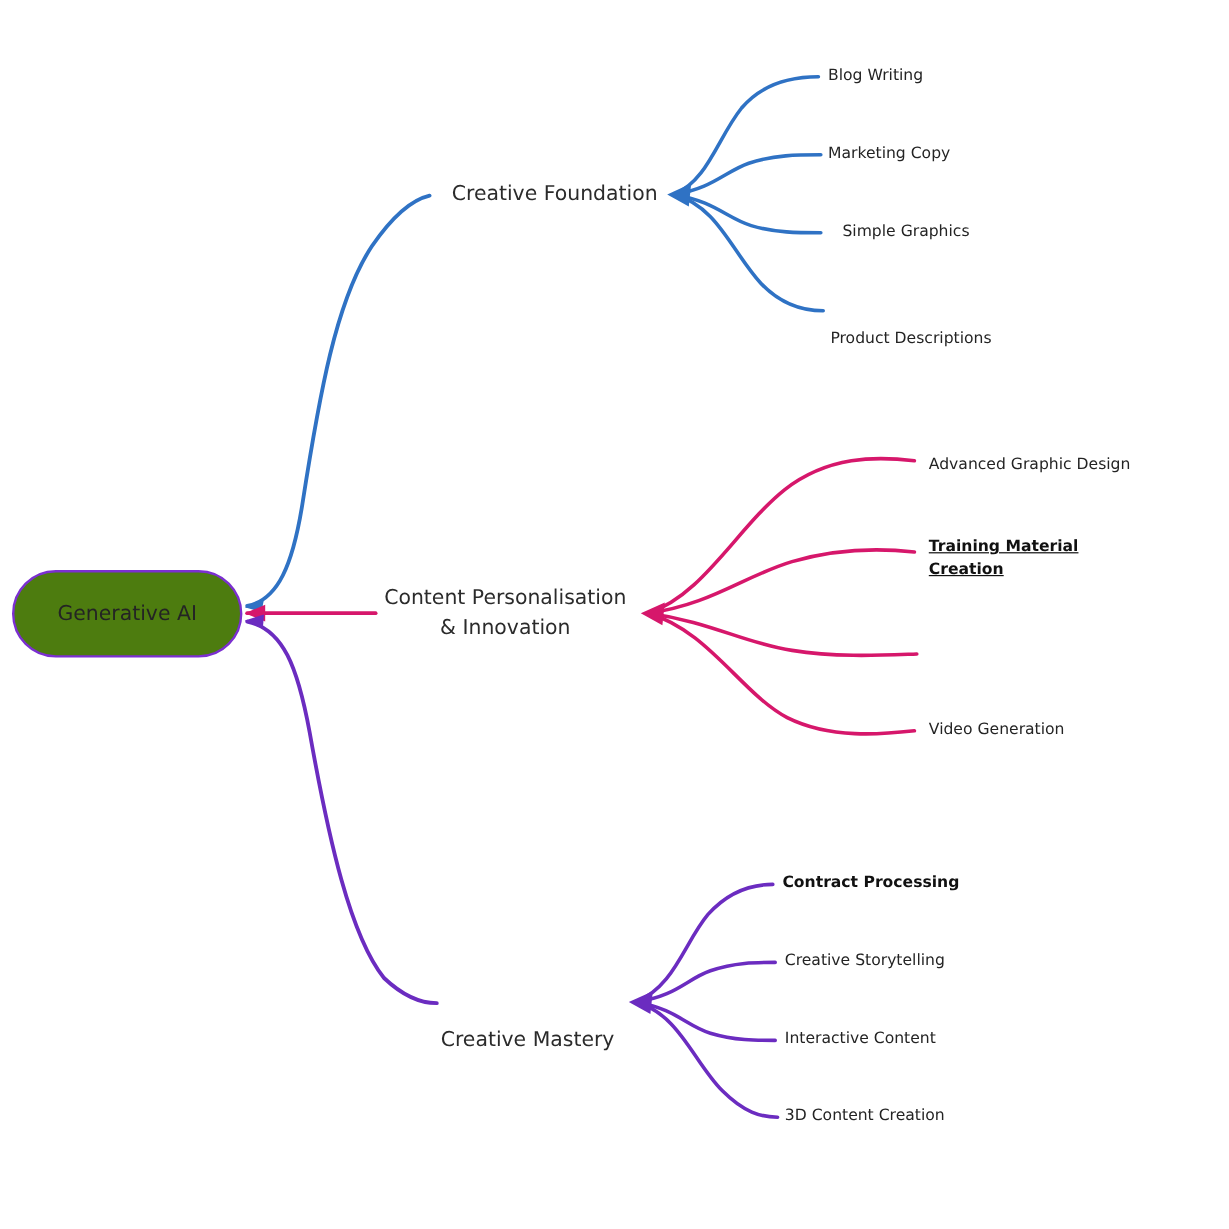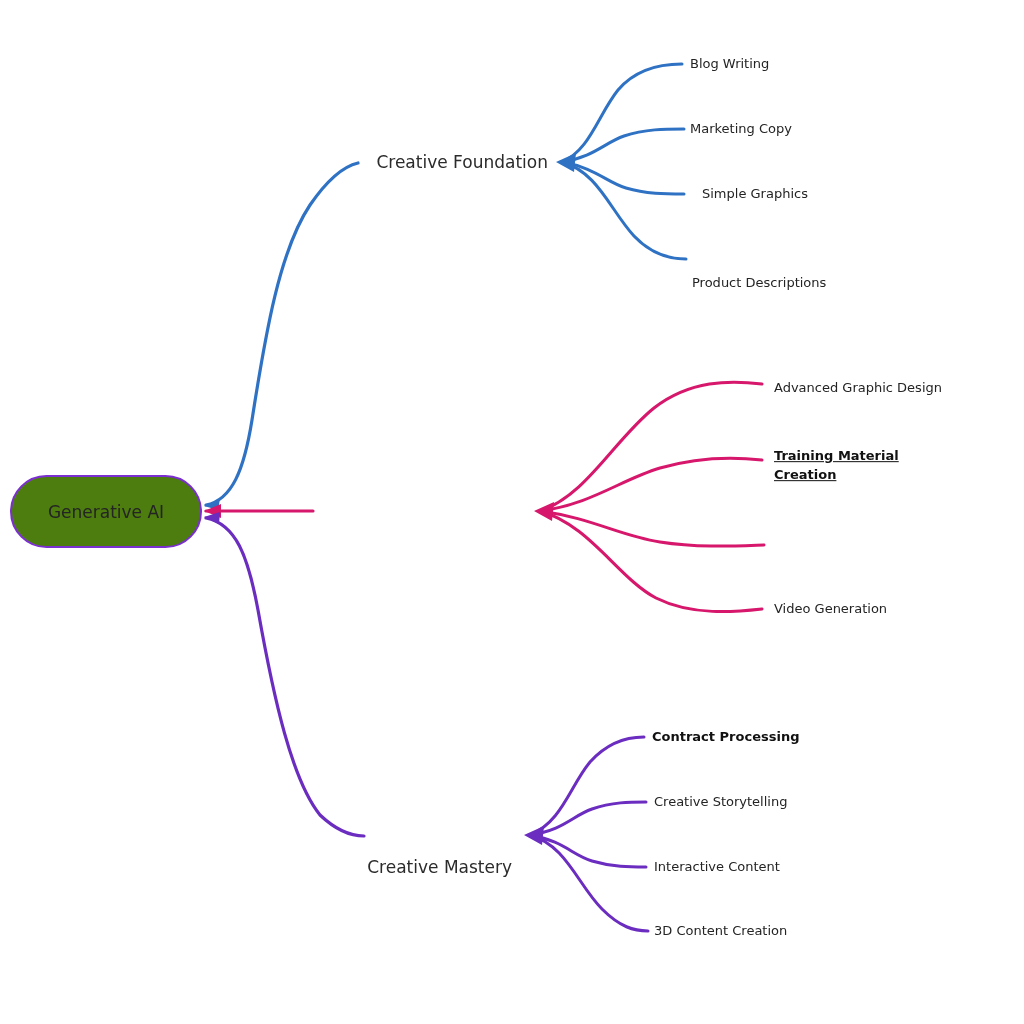--- a/index.html
+++ b/index.html
@@ -113,20 +113,24 @@
     <path class="mm-edge" d="M 530 835 C 566 845 578 885 602 909 C 620 927 634 931 648 931" stroke="#6b2cc0" stroke-width="3.0"></path>
     <path d="M 524 835 L 544 826 L 542 845 Z" fill="#6b2cc0"></path>
   </svg>
 
   <div id="root-node">
     <span class="root-text">Generative AI</span>
   </div>
 
   <div class="node-label branch right-anchored" style="left:548px; top:162px;">Creative Foundation</div>
 
+  <div class="node-label branch right-anchored-multi" style="left:522px; top:511px;">
+    <div>Content Personalisation</div>
+    <div>&amp; Innovation</div>
+  </div>
 
   <div class="node-label branch right-anchored" style="left:512px; top:835px;margin-top:32px;">Creative Mastery</div>
 
   <div class="node-label center-right" style="left:690px; top:64px;">Blog Writing</div>
   <div class="node-label center-right" style="left:690px; top:129px;">Marketing Copy</div>
   <div class="node-label center-right" style="left:702px; top:194px;text-align:center;">Simple Graphics</div>
   <div class="node-label center-right" style="left:692px; top:259px;margin-top:24px;">Product Descriptions</div>
 
   <div class="node-label center-right" style="left:774px; top:388px;">Advanced Graphic Design</div>
 

